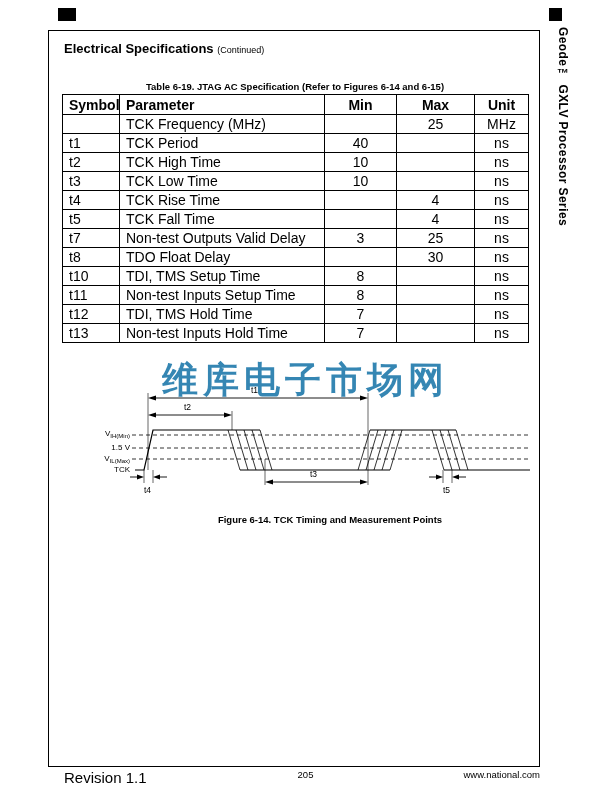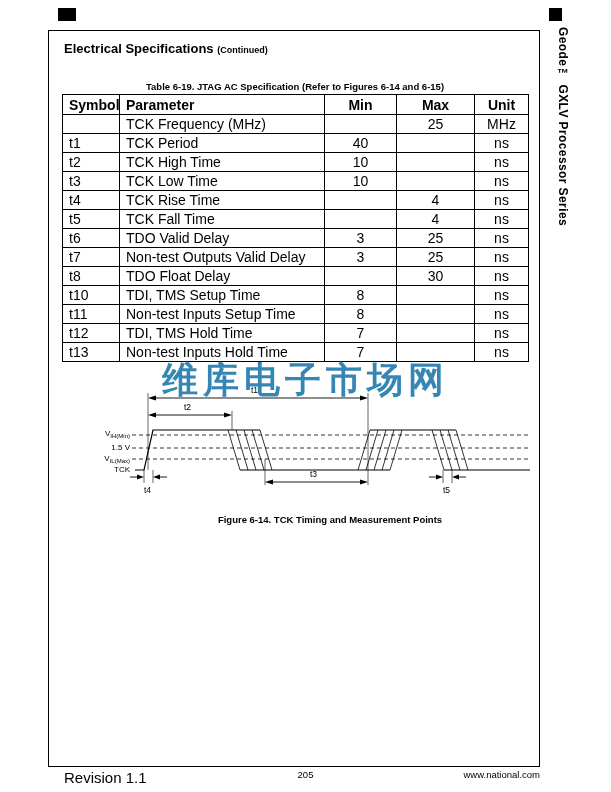--- a/index.html
+++ b/index.html
@@ -12,21 +12,21 @@
     border:1.6px solid #000; box-sizing:border-box; background:#fff;
   }
   .mark-tl { position:absolute; left:58px; top:8px; width:18px; height:13px; background:#000; }
   .mark-tr { position:absolute; left:549px; top:8px; width:13px; height:13px; background:#000; }
   .sidebar-title {
     position:absolute; left:556px; top:27px; height:300px;
     writing-mode:vertical-rl; font-size:12px; font-weight:bold; letter-spacing:0.4px;
     white-space:nowrap;
   }
   .doc-header { position:absolute; left:64px; top:41px; font-size:13px; font-weight:bold; }
-  .doc-header .continued { font-size:9px; font-weight:bold; }
+  .doc-header .continued { font-size:9px; font-weight:normal; }
   .table-title {
     position:absolute; left:62px; top:81px; width:466px; text-align:center;
     font-size:9.5px; font-weight:bold;
   }
   table.spec {
     position:absolute; left:62px; top:94px; width:466px;
     border-collapse:collapse; font-size:14px; table-layout:fixed;
   }
   table.spec th, table.spec td {
     border:1px solid #000; padding:1px 6px; height:14px; overflow:hidden; white-space:nowrap;
@@ -126,27 +126,20 @@
           <td class="ac">ns</td>
         </tr>
         <tr>
           <td class="al">t5</td>
           <td class="al">TCK Fall Time</td>
           <td class="ac"></td>
           <td class="ac">4</td>
           <td class="ac">ns</td>
         </tr>
         <tr>
-          <td class="al">t6</td>
-          <td class="al">TDO Valid Delay</td>
-          <td class="ac">3</td>
-          <td class="ac">25</td>
-          <td class="ac">ns</td>
-        </tr>
-        <tr>
           <td class="al">t7</td>
           <td class="al">Non-test Outputs Valid Delay</td>
           <td class="ac">3</td>
           <td class="ac">25</td>
           <td class="ac">ns</td>
         </tr>
         <tr>
           <td class="al">t8</td>
           <td class="al">TDO Float Delay</td>
           <td class="ac"></td>

